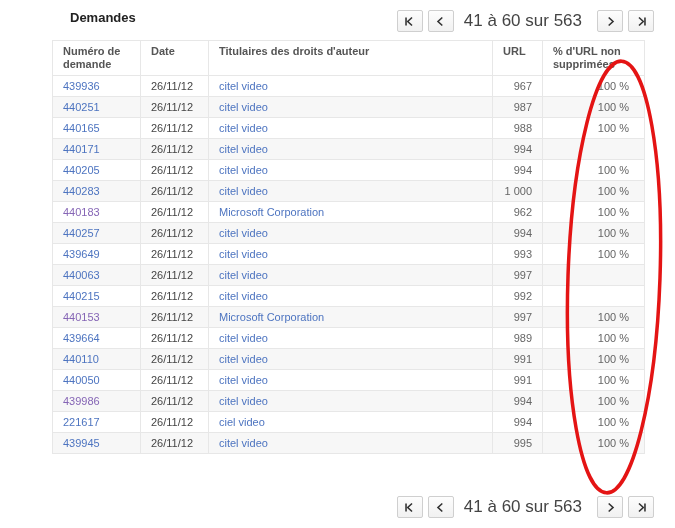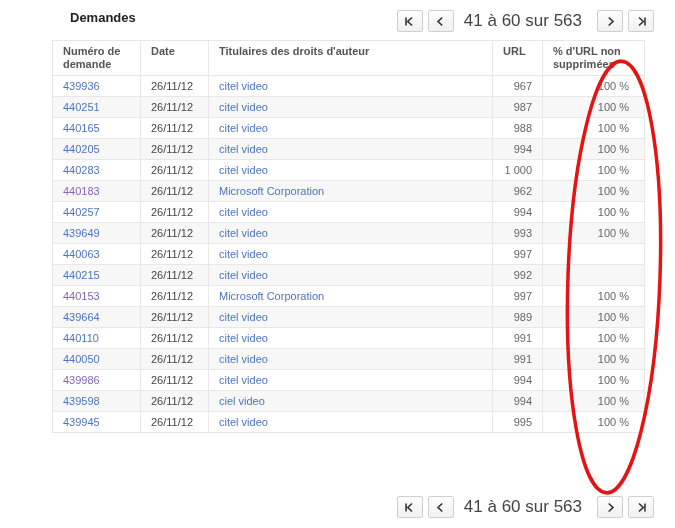--- a/index.html
+++ b/index.html
@@ -108,20 +108,27 @@
       <td class="c-pct">100 %</td>
     </tr>
         <tr>
       <td class="c-id"><a class="link">440165</a></td>
       <td class="c-date">26/11/12</td>
       <td class="c-holder"><a class="link">citel video</a></td>
       <td class="c-url">988</td>
       <td class="c-pct">100 %</td>
     </tr>
         <tr>
+      <td class="c-id"><a class="link">440171</a></td>
+      <td class="c-date">26/11/12</td>
+      <td class="c-holder"><a class="link">citel video</a></td>
+      <td class="c-url">994</td>
+      <td class="c-pct"></td>
+    </tr>
+        <tr>
       <td class="c-id"><a class="link">440205</a></td>
       <td class="c-date">26/11/12</td>
       <td class="c-holder"><a class="link">citel video</a></td>
       <td class="c-url">994</td>
       <td class="c-pct">100 %</td>
     </tr>
         <tr>
       <td class="c-id"><a class="link">440283</a></td>
       <td class="c-date">26/11/12</td>
       <td class="c-holder"><a class="link">citel video</a></td>
@@ -192,21 +199,21 @@
       <td class="c-pct">100 %</td>
     </tr>
         <tr>
       <td class="c-id"><a class="link visited">439986</a></td>
       <td class="c-date">26/11/12</td>
       <td class="c-holder"><a class="link">citel video</a></td>
       <td class="c-url">994</td>
       <td class="c-pct">100 %</td>
     </tr>
         <tr>
-      <td class="c-id"><a class="link">439598</a></td>
+      <td class="c-id"><a class="link">221617</a></td>
       <td class="c-date">26/11/12</td>
       <td class="c-holder"><a class="link">ciel video</a></td>
       <td class="c-url">994</td>
       <td class="c-pct">100 %</td>
     </tr>
         <tr>
       <td class="c-id"><a class="link">439945</a></td>
       <td class="c-date">26/11/12</td>
       <td class="c-holder"><a class="link">citel video</a></td>
       <td class="c-url">995</td>

